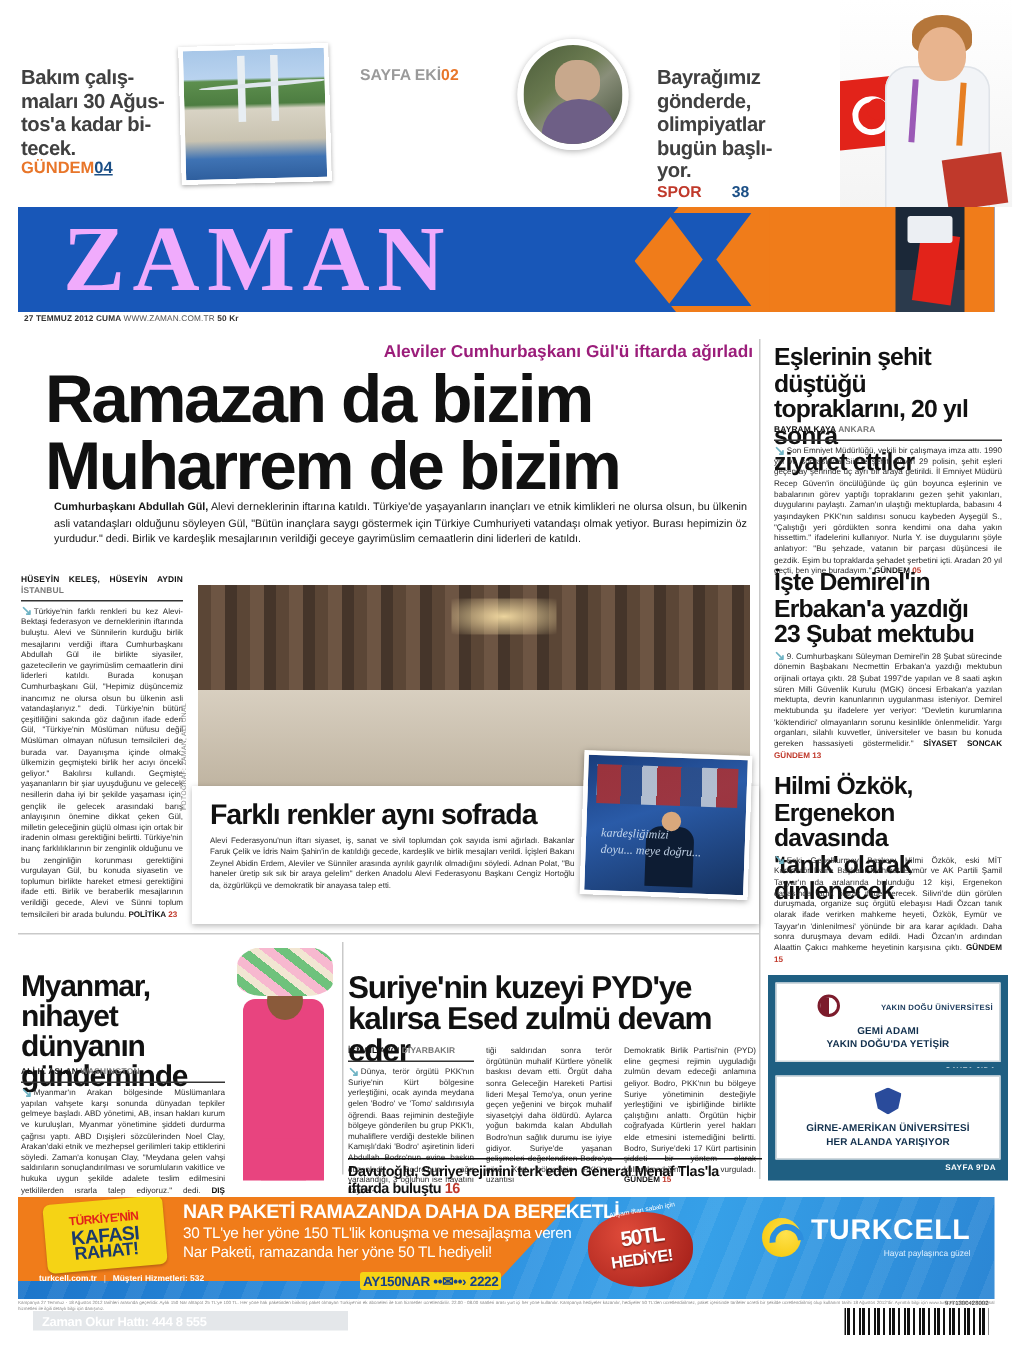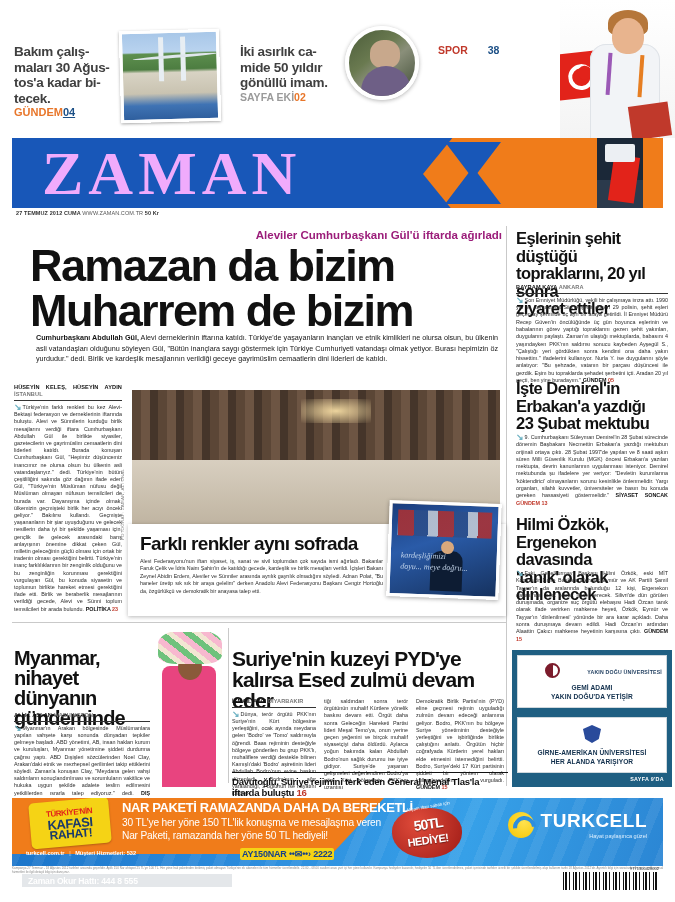--- a/index.html
+++ b/index.html
@@ -454,29 +454,30 @@
       <div class="promo-text" style="white-space:pre-line;">Bakım çalış-
 maları 30 Ağus-
 tos'a kadar bi-
 tecek.</div>
       <div class="promo-ref"><span>GÜNDEM</span><span class="pg">04</span></div>
     </div>
 
     <div class="promo-photo bridge-photo"></div>
 
     <div class="promo-item" style="left:240px; top:44px; width:100px;">
-      <div class="promo-text" style="white-space:pre-line;">İki asırlık ca-
-mide 50 yıldır
-gönüllü imam.</div>
       <div class="promo-ref2"><span>SAYFA EKİ</span><span class="pg">02</span></div>
     </div>
 
     <div class="promo-photo imam-photo"></div>
 
     <div class="promo-item" style="left:438px; top:44px; width:120px;">
+      <div class="promo-text" style="white-space:pre-line;">Bayrağımız gönderde,
+olimpiyatlar
+bugün başlı-
+yor.</div>
       <div class="promo-ref3"><span>SPOR</span><span class="pg">38</span></div>
     </div>
 
     <div class="athlete">
       <div class="bg"></div>
       <div class="pole"></div>
       <div class="flag"></div>
       <div class="body"></div>
       <div class="lanyard"></div>
       <div class="hair"></div>

